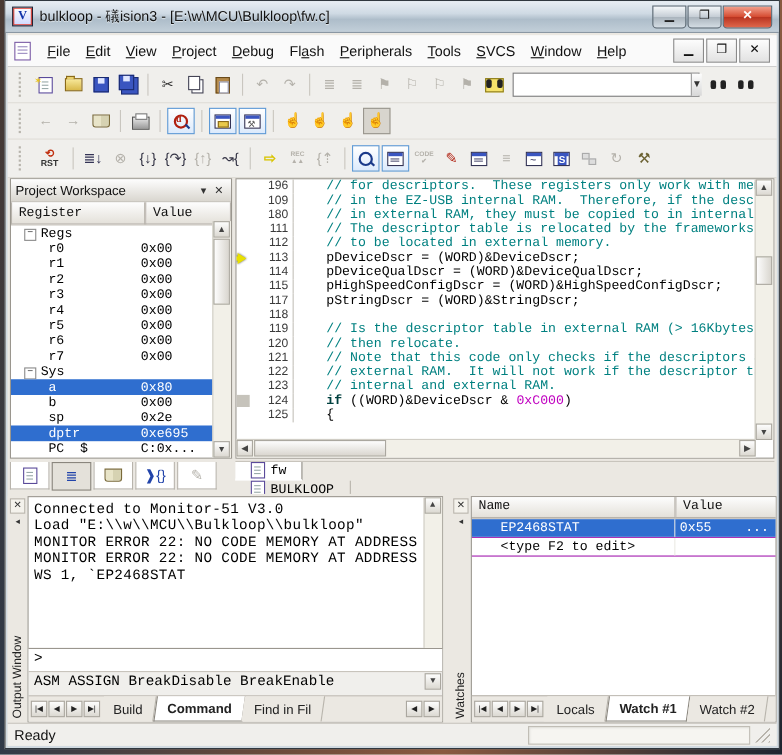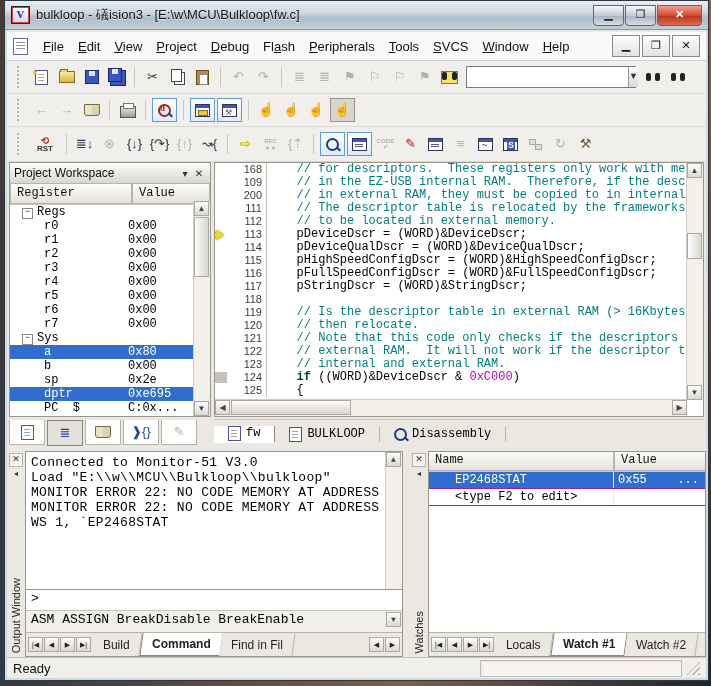--- a/index.html
+++ b/index.html
@@ -126,21 +126,21 @@
   .cur-arrow::before{content:"";position:absolute;left:-12px;top:-2px;width:5px;height:4px;background:#e8e000;}
   .grey-mark{position:absolute;left:0;top:1px;width:12px;height:11px;background:#c6c3bb;}
   .ed-vscroll{position:absolute;right:0;top:0;width:16px;bottom:16px;background:#f2f0e8;border-left:1px solid #d0cdc5;}
   .ed-hscroll{position:absolute;left:0;bottom:0;right:16px;height:16px;background:#f2f0e8;border-top:1px solid #d0cdc5;}
   .hbtnl,.hbtnr{position:absolute;top:0;width:15px;height:15px;background:linear-gradient(#fdfdfd,#dcd9d2);border:1px solid #aaa79f;box-sizing:border-box;font-size:8px;text-align:center;line-height:13px;color:#444;}
   .hthumb{position:absolute;top:0;height:15px;background:linear-gradient(#fdfdfd,#d9d6cf);border:1px solid #aaa79f;box-sizing:border-box;}
   
   .viewtabs{position:absolute;left:2px;top:257px;width:202px;height:28px;display:flex;align-items:flex-start;gap:2px;background:#ebe8e2;padding-top:1px;box-sizing:border-box;}
   .vtab{width:34px;height:24px;background:#fff;border:1px solid #b8b4ac;border-top:none;display:flex;align-items:center;justify-content:center;}
   .vtab.active{background:#e4e1da;border:1px solid #8a867e;}
-  .filetabs{position:absolute;left:207px;top:257px;right:2px;height:28px;display:flex;align-items:center;background:#ebe8e2;border-top:1px solid #c8c4bc;}
+  .filetabs{position:absolute;left:207px;top:257px;right:2px;height:28px;display:flex;align-items:flex-start;background:#ebe8e2;border-top:1px solid #c8c4bc;flex-direction:column;}
   .ftab{display:flex;align-items:center;gap:5px;padding:0 14px;font-family:"Liberation Mono",monospace;font-size:12px;
       border-right:1px solid #b8b4ac;color:#000;background:#ebe8e2;}
   .ftab.active{background:#fff;border-bottom:2px solid #fff;font-weight:normal;border-right:1px solid #8a867e;}
   
   .bottom{position:absolute;left:2px;top:448px;right:2px;height:208px;background:#ebe8e2;}
   .outpanel{position:absolute;left:0;top:2px;width:396px;bottom:0;display:flex;}
   .rail{width:18px;display:flex;flex-direction:column;align-items:center;background:#ebe8e2;}
   .rail .rx{font-size:9px;color:#333;border:1px solid #b8b4ac;width:12px;height:12px;line-height:10px;text-align:center;background:#f4f2ec;margin-top:2px;}
   .rail .rp{font-size:8px;color:#333;margin-top:2px;}
   .rail .rlabel{writing-mode:vertical-rl;transform:rotate(180deg);font-size:11px;color:#222;margin-top:auto;margin-bottom:4px;}
@@ -442,29 +442,28 @@
       <div class="vtab">
           <span class="i" style="color:#2244aa;">❱{}</span>
         </div>
       <div class="vtab">
           <span class="i dim">✎</span>
         </div>
     </div>
 
     <div class="editor">
       <div class="codearea" id="code-lines">
-          <div class="cline"><span class="marker"></span><span class="lno">168</span><span class="gsep"></span><span class="txt"><span class="c">   // for descriptors.  These registers only work with memory</span></span></div>
+          <div class="cline"><span class="marker"></span><span class="lno">196</span><span class="gsep"></span><span class="txt"><span class="c">   // for descriptors.  These registers only work with memory</span></span></div>
           <div class="cline"><span class="marker"></span><span class="lno">109</span><span class="gsep"></span><span class="txt"><span class="c">   // in the EZ-USB internal RAM.  Therefore, if the descript</span></span></div>
-          <div class="cline"><span class="marker"></span><span class="lno">200</span><span class="gsep"></span><span class="txt"><span class="c">   // in external RAM, they must be copied to in internal RAM</span></span></div>
+          <div class="cline"><span class="marker"></span><span class="lno">180</span><span class="gsep"></span><span class="txt"><span class="c">   // in external RAM, they must be copied to in internal RAM</span></span></div>
           <div class="cline"><span class="marker"></span><span class="lno">111</span><span class="gsep"></span><span class="txt"><span class="c">   // The descriptor table is relocated by the frameworks ONL</span></span></div>
           <div class="cline"><span class="marker"></span><span class="lno">112</span><span class="gsep"></span><span class="txt"><span class="c">   // to be located in external memory.</span></span></div>
           <div class="cline"><span class="marker"><span class="cur-arrow"></span></span><span class="lno">113</span><span class="gsep"></span><span class="txt"><span>   pDeviceDscr = (WORD)&amp;DeviceDscr;</span></span></div>
           <div class="cline"><span class="marker"></span><span class="lno">114</span><span class="gsep"></span><span class="txt"><span>   pDeviceQualDscr = (WORD)&amp;DeviceQualDscr;</span></span></div>
           <div class="cline"><span class="marker"></span><span class="lno">115</span><span class="gsep"></span><span class="txt"><span>   pHighSpeedConfigDscr = (WORD)&amp;HighSpeedConfigDscr;</span></span></div>
-          <div class="cline"><span class="marker"></span><span class="lno">116</span><span class="gsep"></span><span class="txt"><span>   pFullSpeedConfigDscr = (WORD)&amp;FullSpeedConfigDscr;</span></span></div>
           <div class="cline"><span class="marker"></span><span class="lno">117</span><span class="gsep"></span><span class="txt"><span>   pStringDscr = (WORD)&amp;StringDscr;</span></span></div>
           <div class="cline"><span class="marker"></span><span class="lno">118</span><span class="gsep"></span><span class="txt"><span></span></span></div>
           <div class="cline"><span class="marker"></span><span class="lno">119</span><span class="gsep"></span><span class="txt"><span class="c">   // Is the descriptor table in external RAM (&gt; 16Kbytes)?</span></span></div>
           <div class="cline"><span class="marker"></span><span class="lno">120</span><span class="gsep"></span><span class="txt"><span class="c">   // then relocate.</span></span></div>
           <div class="cline"><span class="marker"></span><span class="lno">121</span><span class="gsep"></span><span class="txt"><span class="c">   // Note that this code only checks if the descriptors STAR</span></span></div>
           <div class="cline"><span class="marker"></span><span class="lno">122</span><span class="gsep"></span><span class="txt"><span class="c">   // external RAM.  It will not work if the descriptor table</span></span></div>
           <div class="cline"><span class="marker"></span><span class="lno">123</span><span class="gsep"></span><span class="txt"><span class="c">   // internal and external RAM.</span></span></div>
           <div class="cline"><span class="marker"><span class="grey-mark"></span></span><span class="lno">124</span><span class="gsep"></span><span class="txt"><span class="k">   if</span><span> ((WORD)&amp;DeviceDscr &amp; </span><span class="n">0xC000</span><span>)</span></span></div>
           <div class="cline"><span class="marker"></span><span class="lno">125</span><span class="gsep"></span><span class="txt"><span>   {</span></span></div>
         </div>

